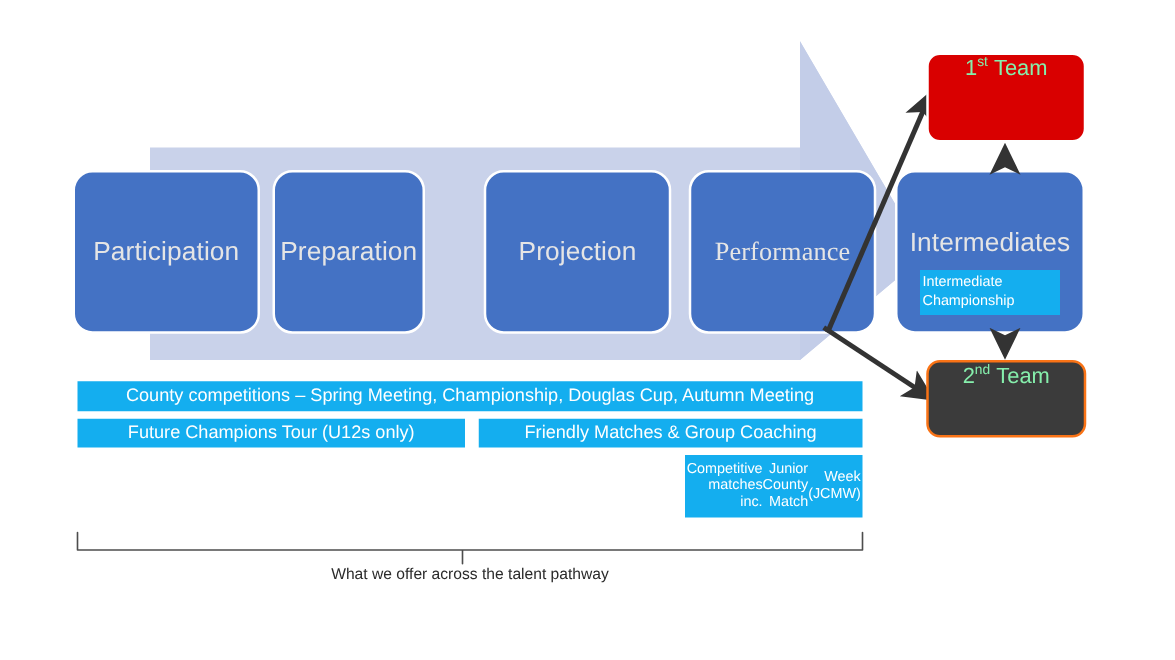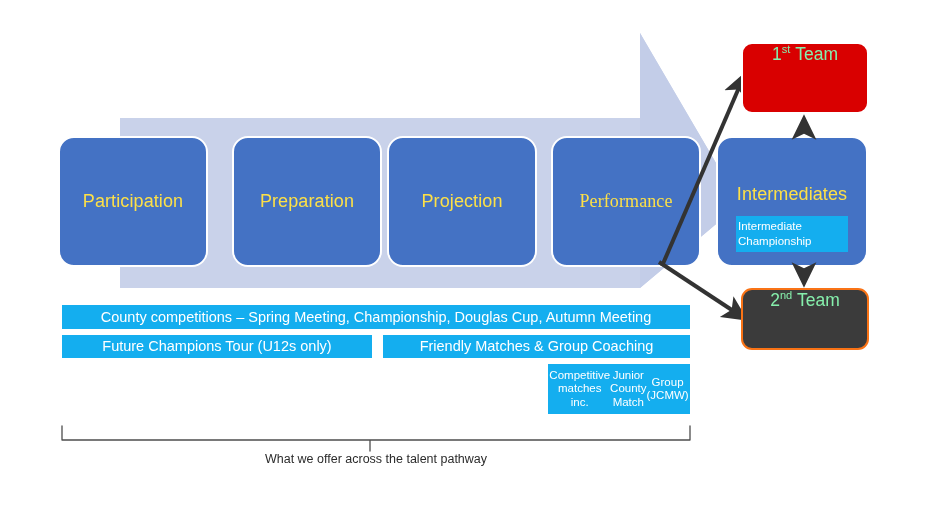--- a/index.html
+++ b/index.html
@@ -36,25 +36,25 @@
     border-radius: 16px;
     background: #4472C4;
     border: 2px solid #ffffff;
     display: flex;
     flex-direction: column;
     align-items: center;
     justify-content: center;
     color: #ffffff;
   }
   .stage-label {
-    font-size: 18px;
+    font-size: 21px;
     font-weight: 400;
     letter-spacing: 0.1px;
     line-height: 1.1;
-    color: #fde047;
+    color: #e5e5e5;
   }
   .stage-box.with-badge .stage-label {
     margin-top: -14px;
   }
   .stage-badge {
     position: absolute;
     left: 18px;
     right: 18px;
     bottom: 13px;
     background: #14AEEF;
@@ -96,21 +96,21 @@
   
   .banner {
     position: absolute;
     z-index: 4;
     box-sizing: border-box;
     background: #14AEEF;
     color: #ffffff;
     display: flex;
     align-items: center;
     justify-content: center;
-    text-align: center;
+    text-align: right;
     font-size: 14.5px;
     line-height: 1.15;
     padding: 2px 6px;
   }
   #banner-jcmw {
     font-size: 11.5px;
     line-height: 13.5px;
     flex-direction: row;
     padding: 4px 4px;
   }
@@ -135,21 +135,21 @@
 
   <svg class="layer" id="svg-bg" viewBox="0 0 940 528">
     <polygon points="120,118 640,118 640,33 740,204 640,288 640,288 120,288" fill="#C9D2EA"></polygon>
     <polygon points="640,118 640,33 740,204 640,288" fill="#C3CDE8"></polygon>
   </svg>
 
   <div class="stage-box" id="box-participation" style="left:58px; top:136px; width:150px; height:131px;">
     <div class="stage-label">Participation</div>
   </div>
 
-  <div class="stage-box" id="box-preparation" style="left:232px; top:136px; width:150px; height:131px;">
+  <div class="stage-box" id="box-preparation" style="left:218px; top:136px; width:122px; height:131px;">
     <div class="stage-label">Preparation</div>
   </div>
 
   <div class="stage-box" id="box-projection" style="left:387px; top:136px; width:150px; height:131px;">
     <div class="stage-label">Projection</div>
   </div>
 
   <div class="stage-box" id="box-performance" style="left:551px; top:136px; width:150px; height:131px;font-family:Liberation Serif, serif;">
     <div class="stage-label">Performance</div>
   </div>
@@ -196,18 +196,18 @@
     <span>Future Champions Tour (U12s only)</span>
   </div>
 
   <div class="banner" id="banner-friendly" style="left:383px; top:335px; width:307px; height:23px;">
     <span>Friendly Matches &amp; Group Coaching</span>
   </div>
 
   <div class="banner" id="banner-jcmw" style="left:548px; top:364px; width:142px; height:50px;">
     <span>Competitive matches inc.</span>
     <span>Junior County Match</span>
-    <span>Group (JCMW)</span>
+    <span>Week (JCMW)</span>
   </div>
 
   <div id="bracket-caption">What we offer across the talent pathway</div>
 
 </div>
 
 </body></html>

